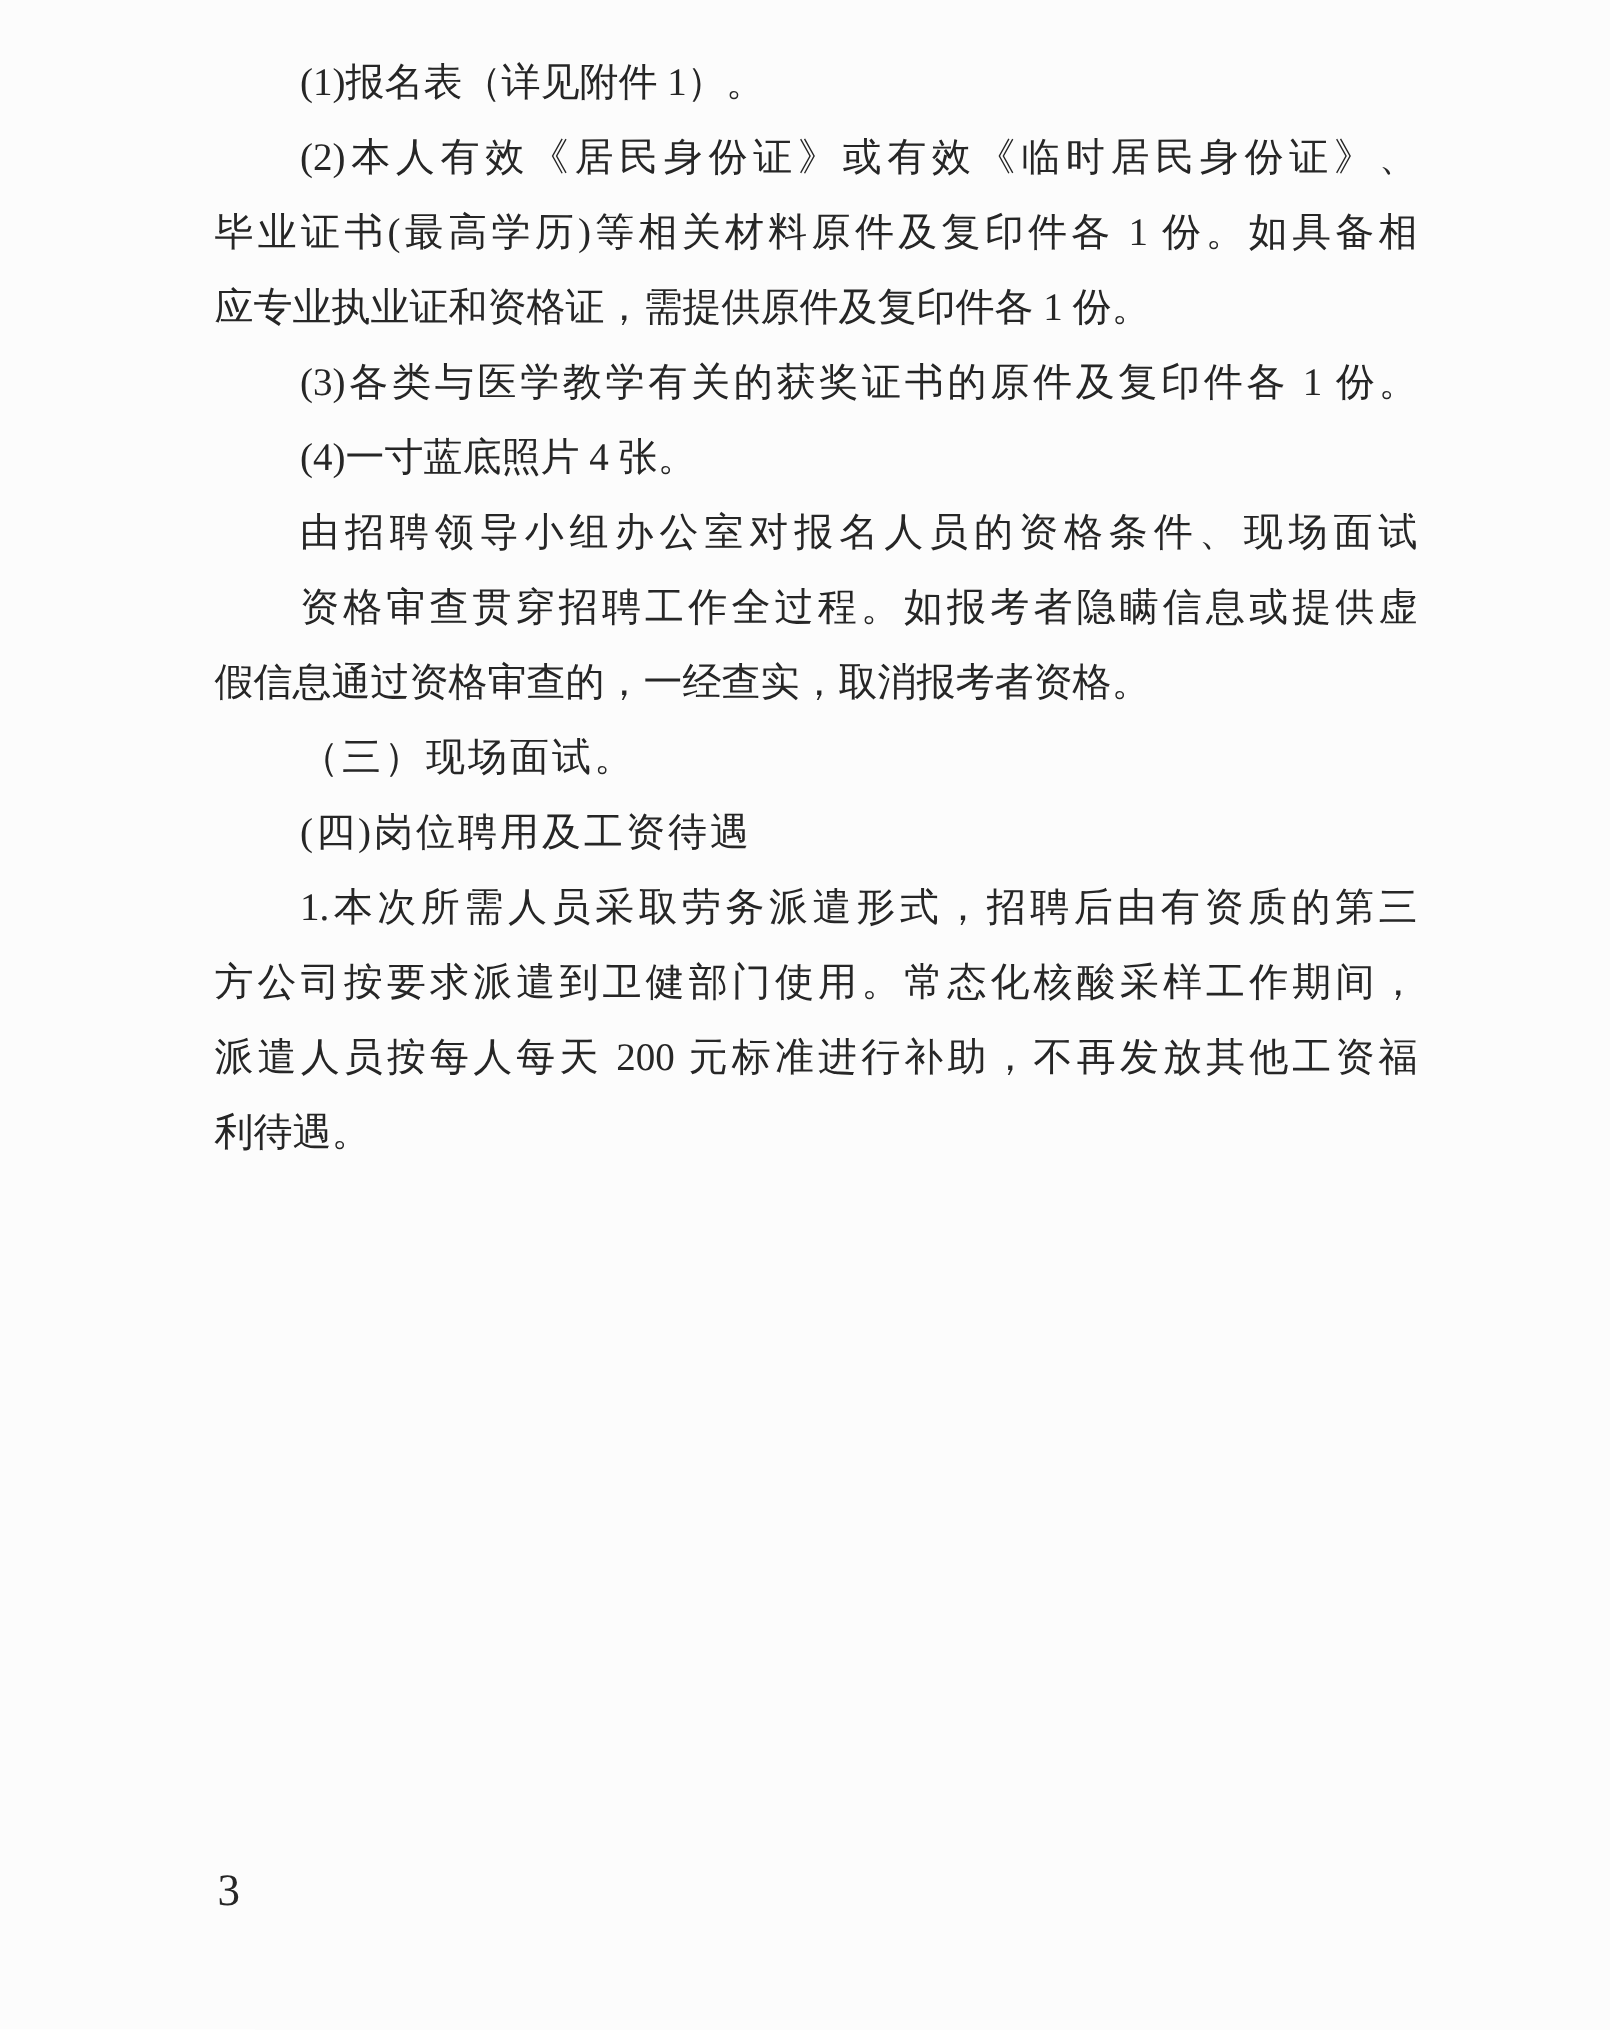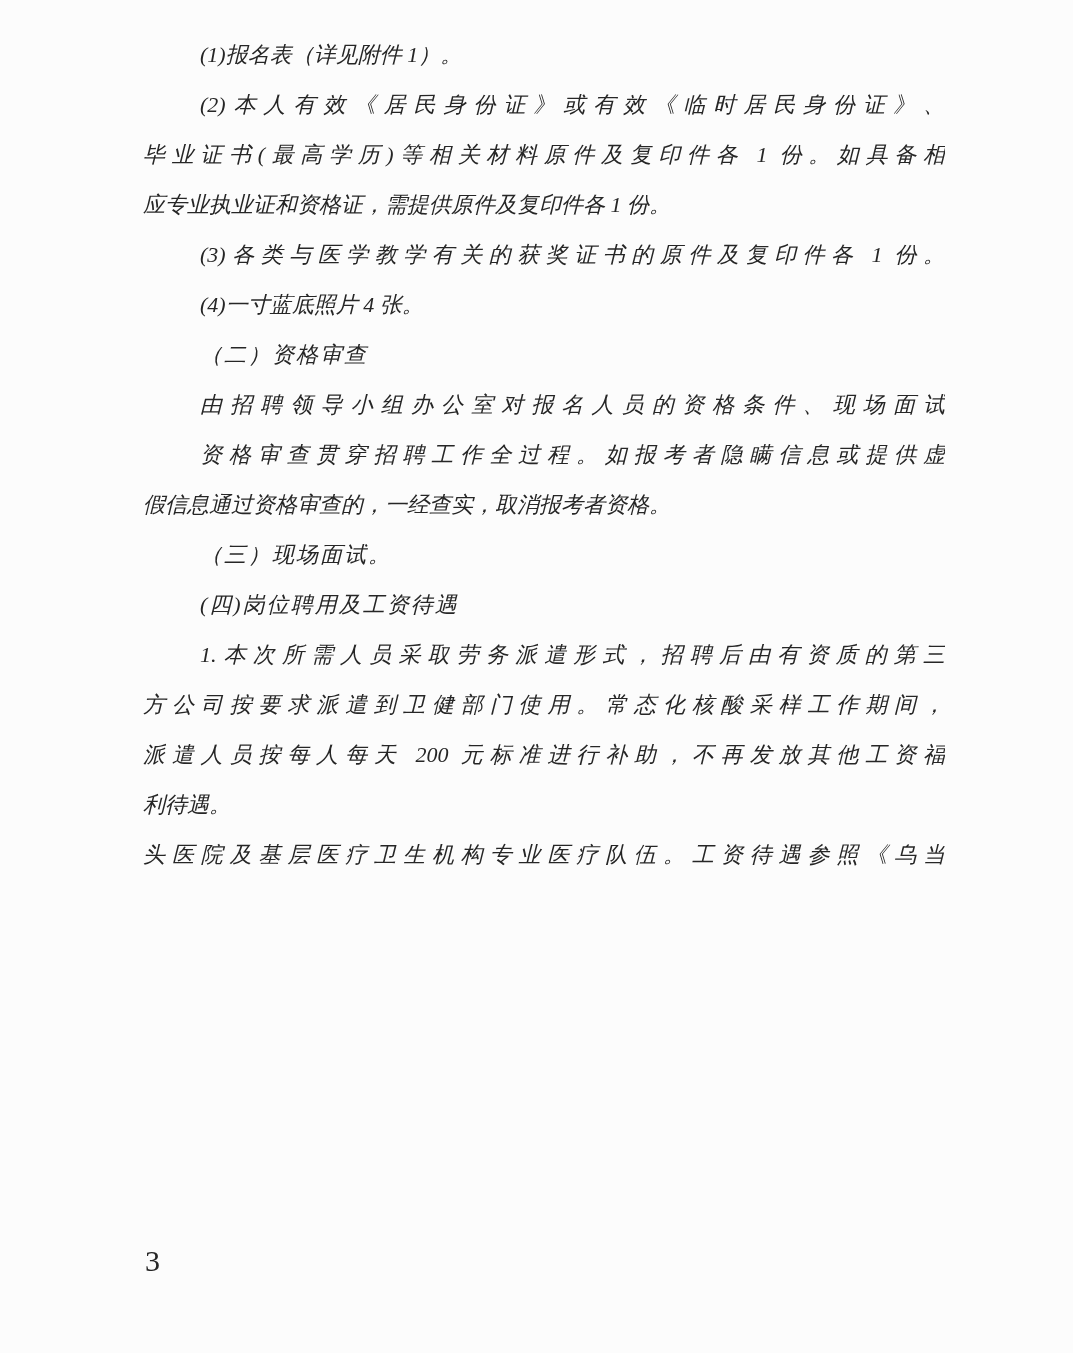--- a/index.html
+++ b/index.html
@@ -19,24 +19,23 @@
   }
   .doc-body {
     position: absolute;
     left: 143px;
     top: 30px;
     width: 802px;
   }
   .line {
     height: 50px;
     line-height: 50px;
-    font-size: 22px;
+    font-size: 26px;
     white-space: nowrap;
     text-align: left;
-    font-style: italic;
   }
   .line.indent {
     padding-left: 57px;
   }
   .line.full {
     white-space: normal;
     text-align: justify;
     text-align-last: justify;
     overflow: hidden;
   }
@@ -58,26 +57,24 @@
 <body>
 
 <div class="page" style="background: rgb(252, 252, 252); color: rgb(38, 38, 38);">
   <div class="doc-body">
       <div class="line indent">(1)报名表（详见附件 1）。</div>
       <div class="line indent full">(2)本人有效《居民身份证》或有效《临时居民身份证》、</div>
       <div class="line full">毕业证书(最高学历)等相关材料原件及复印件各 1 份。如具备相</div>
       <div class="line">应专业执业证和资格证，需提供原件及复印件各 1 份。</div>
       <div class="line indent full">(3)各类与医学教学有关的获奖证书的原件及复印件各 1 份。</div>
       <div class="line indent">(4)一寸蓝底照片 4 张。</div>
-      <div class="line indent heading">（二）资格审查</div>
       <div class="line indent full">由招聘领导小组办公室对报名人员的资格条件、现场面试</div>
       <div class="line indent full">资格审查贯穿招聘工作全过程。如报考者隐瞒信息或提供虚</div>
       <div class="line">假信息通过资格审查的，一经查实，取消报考者资格。</div>
       <div class="line indent heading">（三）现场面试。</div>
       <div class="line indent heading">(四)岗位聘用及工资待遇</div>
       <div class="line indent full">1.本次所需人员采取劳务派遣形式，招聘后由有资质的第三</div>
       <div class="line full">方公司按要求派遣到卫健部门使用。常态化核酸采样工作期间，</div>
       <div class="line full">派遣人员按每人每天 200 元标准进行补助，不再发放其他工资福</div>
       <div class="line">利待遇。</div>
-      <div class="line full">头医院及基层医疗卫生机构专业医疗队伍。工资待遇参照《乌当</div>
     </div>
   <div class="page-number">3</div>
 </div>
 
 </body></html>

